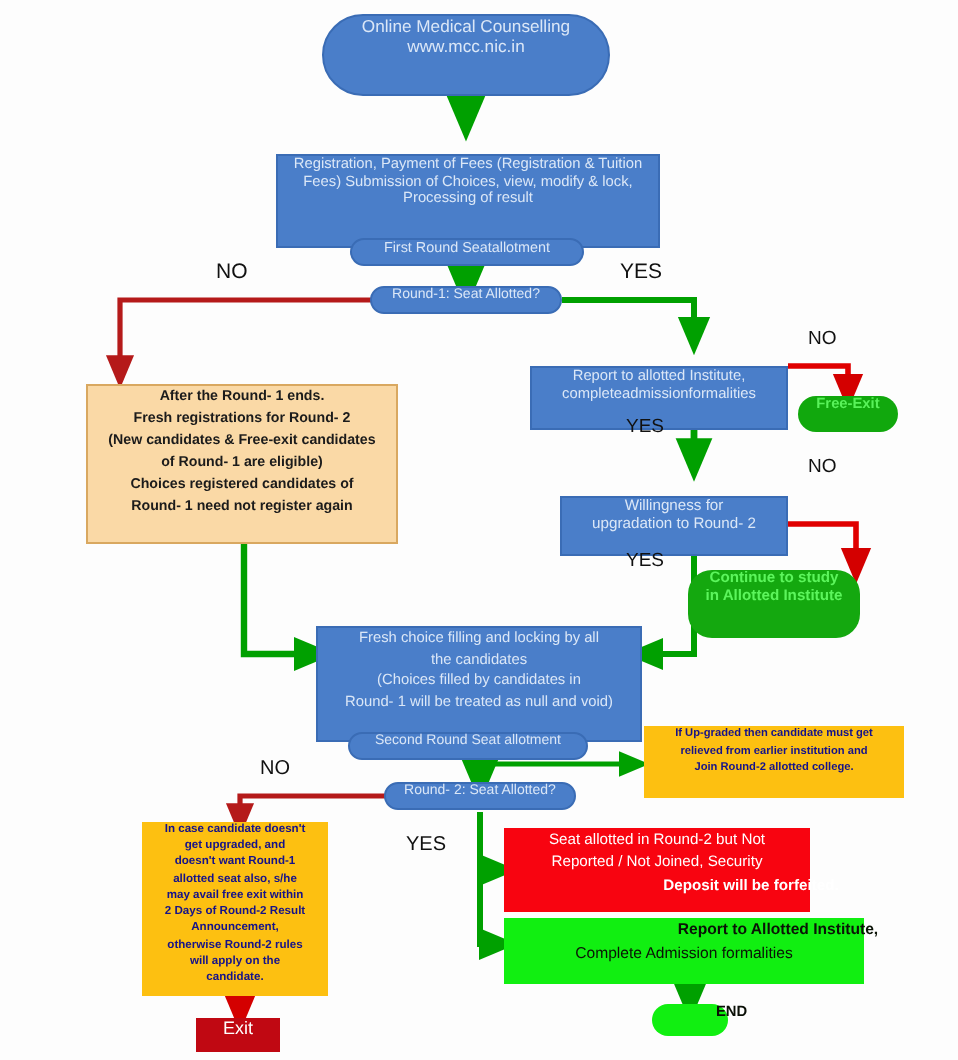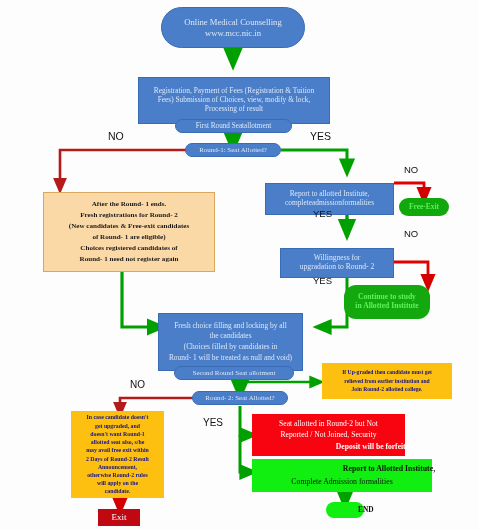--- a/index.html
+++ b/index.html
@@ -20,26 +20,25 @@
     position: absolute;
     left: 0; top: 0;
     width: 479px;
     height: 530px;
     pointer-events: none;
   }
   .node {
     position: absolute;
     box-sizing: border-box;
     display: flex;
-    align-items: center;
+    align-items: flex-start;
     justify-content: center;
     text-align: center;
     line-height: 1.18;
     z-index: 3;
-    font-family: Liberation Serif, serif;
   }
   .node span { display: block; width: 100%; }
 
   
   .blue-pill {
     background: #4a7ec9;
     color: #dbe7f7;
     border-radius: 999px;
     border: 1px solid #3a6cb5;
   }
@@ -208,32 +207,32 @@
     </span>
   </div>
 
   <div class="node green-round" style="left:344px; top:285px; width:86px; height:34px; font-size:7.6px;">
     <span>
       <span>Continue to study</span>
       <span>in Allotted Institute</span>
     </span>
   </div>
 
-  <div class="node peach" style="left:43px; top:192px; width:172px; height:80px; font-size:7.1px; line-height:1.55;">
+  <div class="node peach" style="left:43px; top:192px; width:156px; height:80px; font-size:7.1px; line-height:1.55;">
     <span>
       <span>After the Round- 1 ends.</span>
       <span>Fresh registrations for Round- 2</span>
       <span>(New candidates &amp; Free-exit candidates</span>
       <span>of Round- 1 are eligible)</span>
       <span>Choices registered candidates of</span>
       <span>Round- 1 need not register again</span>
     </span>
   </div>
 
-  <div class="node blue-rect" style="left:158px; top:297px; width:145px; height:58px; font-size:7.4px; line-height:1.45;">
+  <div class="node blue-rect" style="left:158px; top:297px; width:163px; height:58px; font-size:7.4px; line-height:1.45;">
     <span>
       <span>Fresh choice filling and locking by all</span>
       <span>the candidates</span>
       <span>(Choices filled by candidates in</span>
       <span>Round- 1 will be treated as null and void)</span>
     </span>
   </div>
 
   <div class="node blue-pill" style="left:174px; top:366px; width:120px; height:14px; font-size:7px;">
     <span>Second Round Seat allotment</span>

